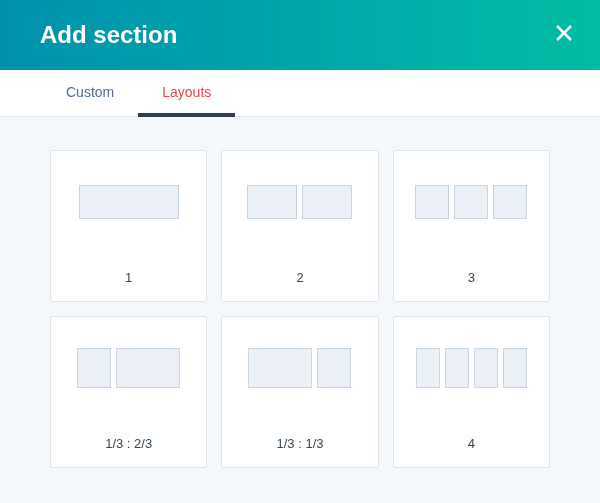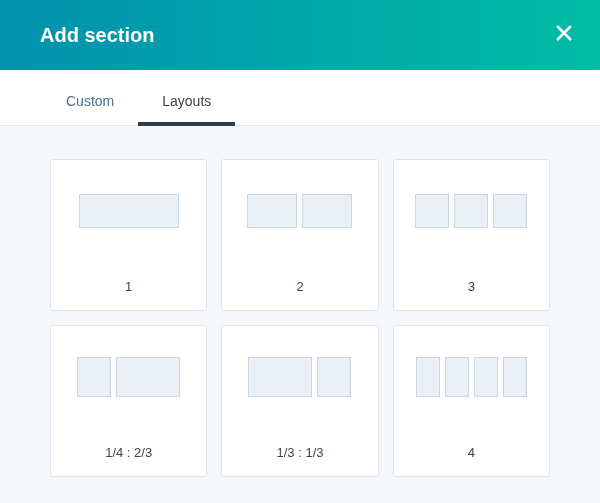--- a/index.html
+++ b/index.html
@@ -8,46 +8,45 @@
 
   .header {
     height: 70px;
     background: linear-gradient(90deg, #0091AE 0%, #00BDA5 100%);
     display: flex;
     align-items: center;
     justify-content: space-between;
     padding: 0 22px 0 40px;
     color: #fff;
   }
-  .header h1 { font-size: 20px; font-weight: 600; }
+  .header h1 { font-size: 24px; font-weight: 600; }
   .close { cursor: pointer; display: flex; align-items: center; justify-content: center; width: 28px; height: 28px; }
   .close svg { width: 18px; height: 18px; stroke: #fff; stroke-width: 2.5; }
 
   .tabs {
     height: 47px;
     background: #fff;
     border-bottom: 1px solid #e5e8eb;
     display: flex;
     align-items: stretch;
     padding-left: 42px;
-    margin-top: 9px;
   }
   .tab {
     display: flex;
     align-items: center;
     padding: 0 24px;
     font-size: 14px;
     color: #516f90;
     cursor: pointer;
     border-bottom: 4px solid transparent;
     margin-bottom: -1px;
     font-weight: 400;
   }
   .tab.active {
-    color: #404040;
+    color: #ef4444;
     border-bottom-color: #2d3e50;
     font-weight: 500;
   }
 
   .content {
     background: #f5f8fa;
     padding: 33px 50px;
     height: calc(100% - 70px - 47px);
   }
   .grid {
@@ -139,21 +138,21 @@
         <div class="block w-third"></div>
       </div>
       <div class="card-label">3</div>
     </div>
 
     <div class="card">
       <div class="card-preview">
         <div class="block w-third h-tall"></div>
         <div class="block w-twothird h-tall"></div>
       </div>
-      <div class="card-label">1/4 : 2/3</div>
+      <div class="card-label">1/3 : 2/3</div>
     </div>
 
     <div class="card">
       <div class="card-preview">
         <div class="block w-twothird h-tall"></div>
         <div class="block w-third h-tall"></div>
       </div>
       <div class="card-label">1/3 : 1/3</div>
     </div>
 

